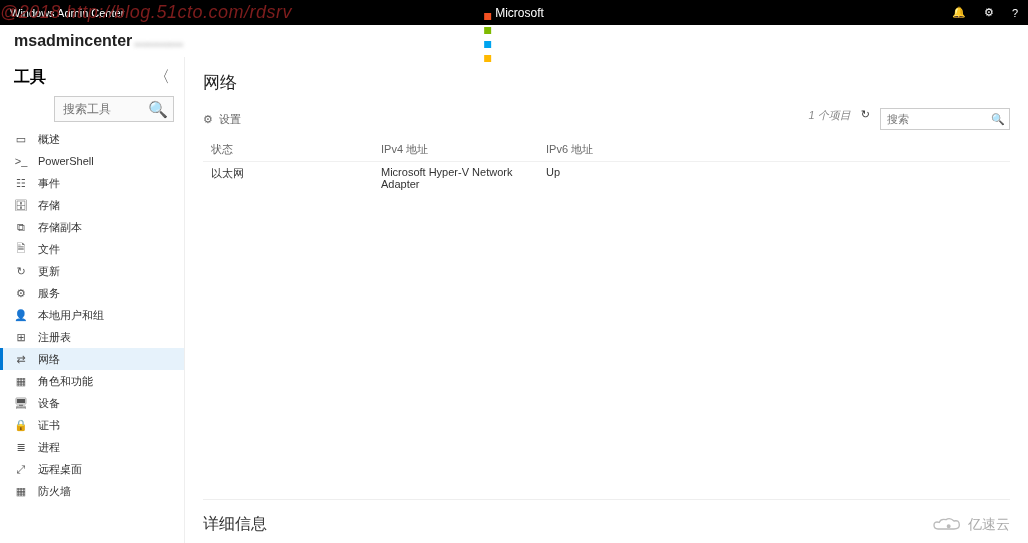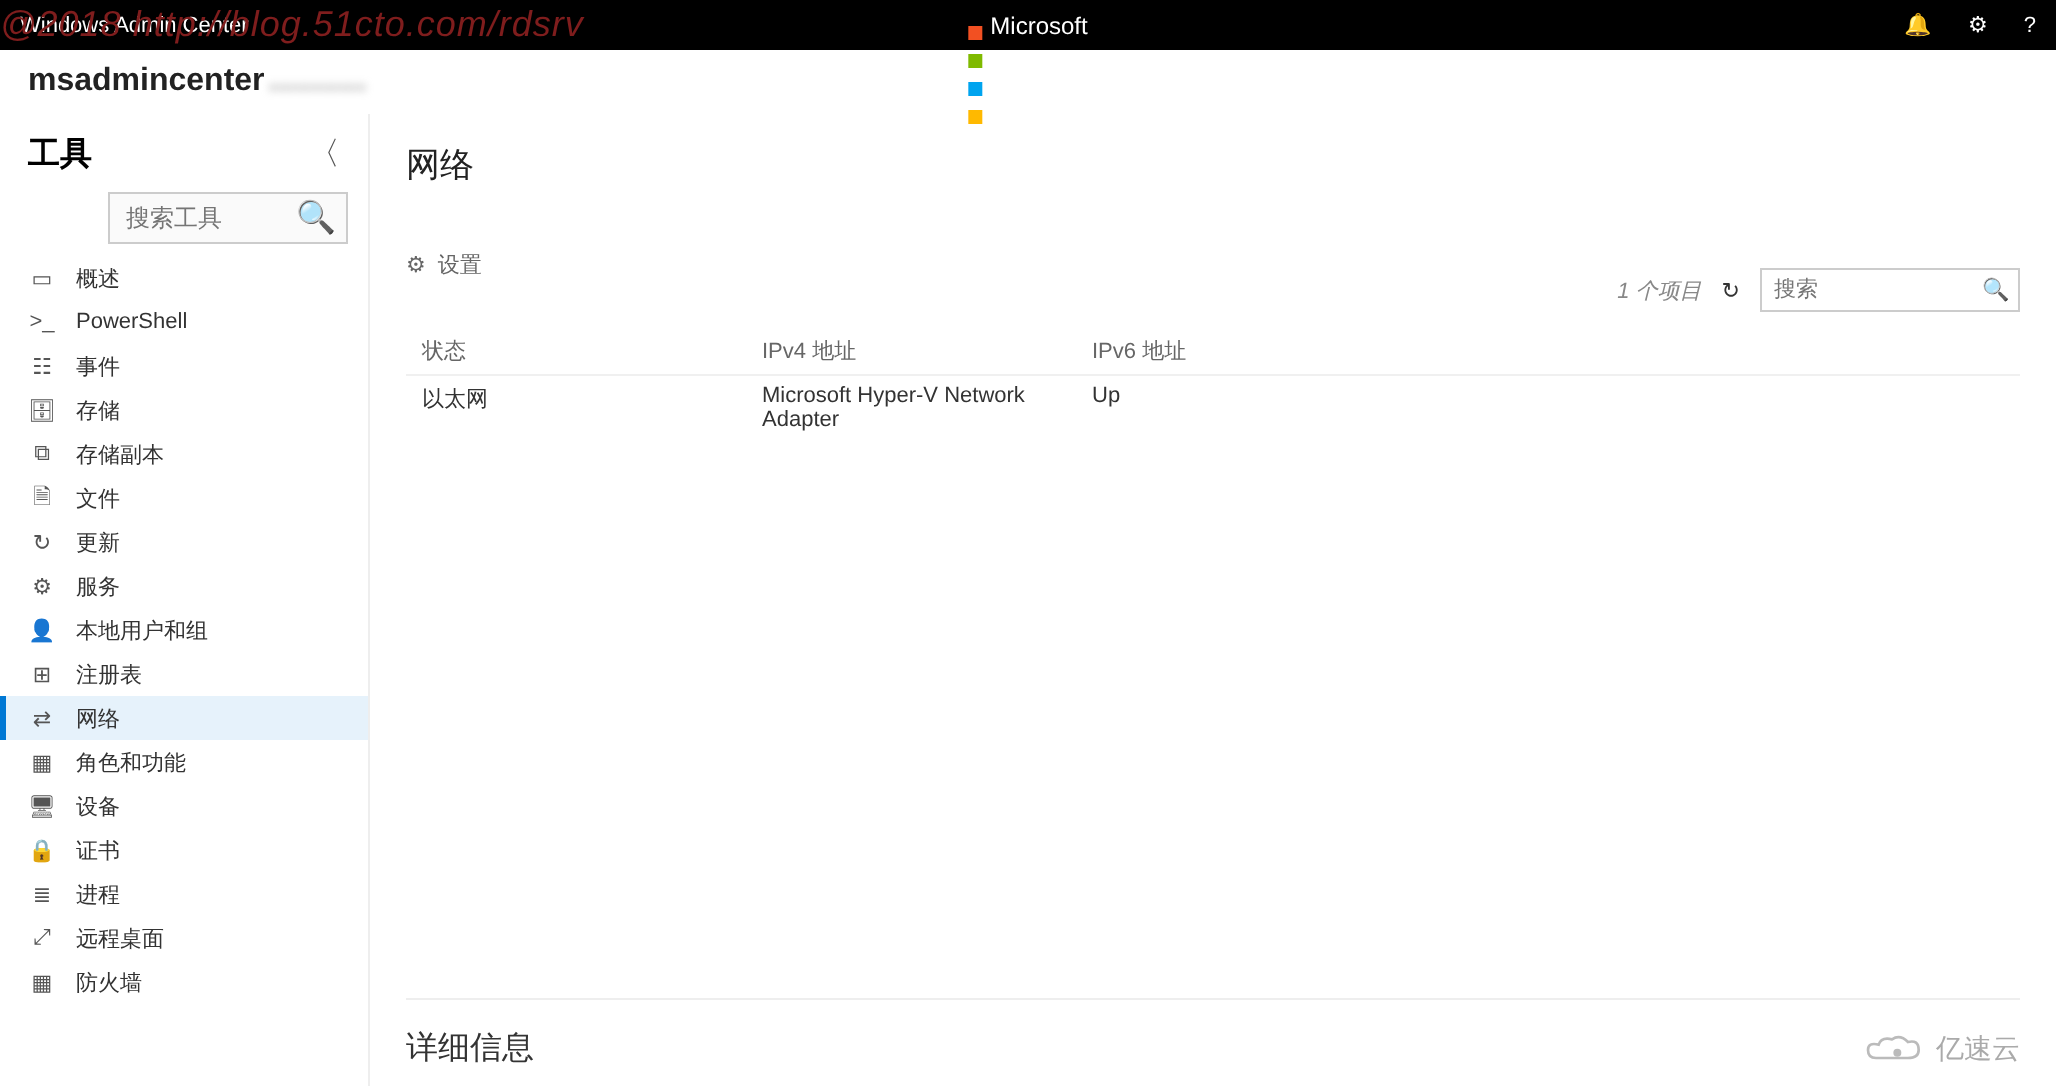--- a/index.html
+++ b/index.html
@@ -31,21 +31,21 @@
     .search-box .ico { position: absolute; right: 6px; top: 50%; transform: translateY(-50%); color: #666; }
     .menu { list-style: none; }
     .menu li { display: flex; align-items: center; height: 22px; padding: 0 14px; font-size: 11px; color: #333; cursor: pointer; gap: 10px; }
     .menu li.active { background: #e6f2fb; border-left: 3px solid #0078d4; padding-left: 11px; }
     .menu .ico { width: 14px; text-align: center; color: #555; font-size: 11px; }
     
     .main { flex: 1; display: flex; flex-direction: column; padding: 14px 18px 0; }
     .main-title { font-size: 17px; font-weight: 400; margin-bottom: 14px; color: #222; }
     .toolbar { display: flex; align-items: center; margin-bottom: 8px; font-size: 11px; color: #666; }
     .toolbar-left { display: flex; align-items: center; gap: 6px; }
-    .toolbar-right { margin-left: auto; display: flex; align-items: center; gap: 10px; margin-top: 26px; }
+    .toolbar-right { margin-left: auto; display: flex; gap: 10px; }
     .item-count { font-style: italic; color: #888; }
     .refresh { cursor: pointer; color: #333; }
     .main-search { position: relative; }
     .main-search input { width: 130px; height: 22px; border: 1px solid #ccc; padding: 0 22px 0 6px; font-size: 11px; }
     .main-search .ico { position: absolute; right: 5px; top: 50%; transform: translateY(-50%); color: #666; }
     
     .table { width: 100%; font-size: 11px; }
     .thead { display: grid; grid-template-columns: 170px 165px 165px 165px 1fr; color: #666; padding: 4px 8px; }
     .trow { display: grid; grid-template-columns: 170px 165px 165px 165px 1fr; padding: 4px 8px; color: #333; border-top: 1px solid #f0f0f0; }
     .trow .blur { filter: blur(3px); background: #eee; width: 60px; height: 12px; border-radius: 2px; }

